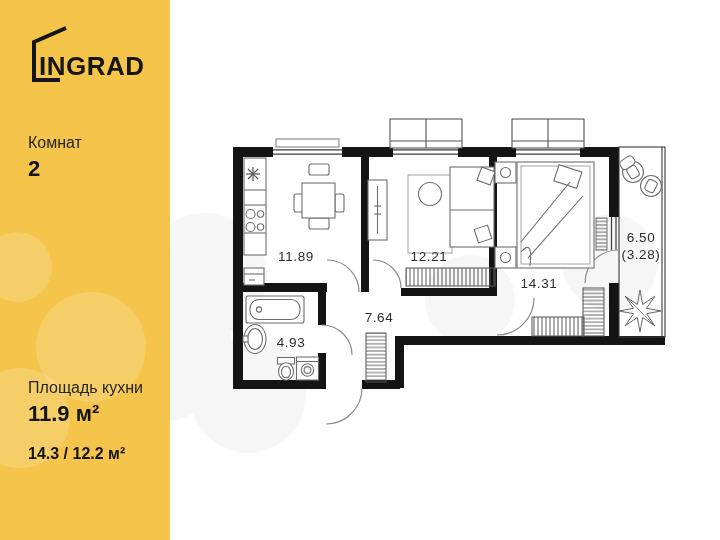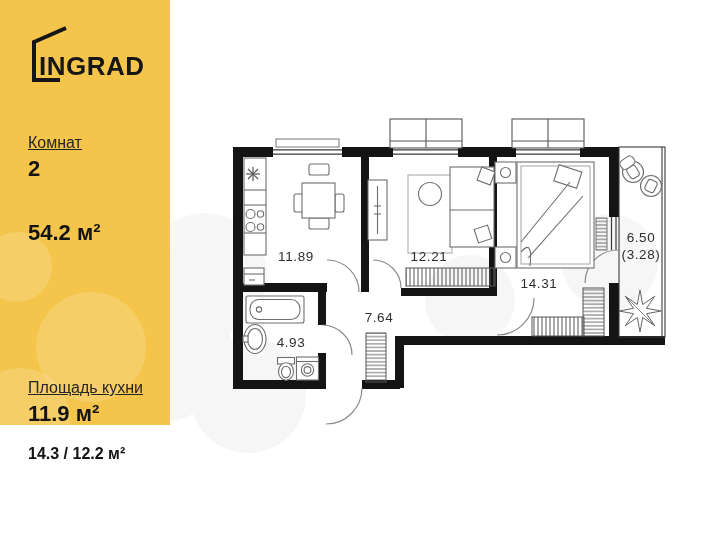--- a/index.html
+++ b/index.html
@@ -1,25 +1,25 @@
 <!DOCTYPE html>
 <html><head>
 <meta charset="utf-8">
 <style>
   html,body{margin:0;padding:0;}
   .stage{position:relative;width:720px;height:540px;background:#ffffff;overflow:hidden;
          font-family:"Liberation Sans",sans-serif;}
   
-  .sidebar{position:absolute;left:0;top:0;width:170px;height:425px;background:#F5C54B;z-index:2;}
+  .sidebar{position:absolute;left:0;top:0;width:170px;height:540px;background:#F5C54B;z-index:2;}
   .wm-c{position:absolute;border-radius:50%;background:rgba(255,255,255,.16);}
   .logo{position:absolute;left:26px;top:24px;}
   .logo-text{font-family:"Liberation Sans",sans-serif;font-size:26px;font-weight:bold;
              fill:#161616;letter-spacing:.5px;}
   .stat{position:absolute;left:28px;}
-  .stat .label{font-size:16px;color:#252525;line-height:19px;text-decoration:underline;}
+  .stat .label{font-size:16px;color:#252525;line-height:19px;}
   .stat .value{font-size:22px;font-weight:bold;color:#131313;margin-top:4px;white-space:nowrap;}
   .stat.s1{top:133px}.stat.s2{top:216px}.stat.s3{top:291px}.stat.s4{top:378px}.stat.s5{top:441px}
   .stat.s5 .value{font-size:16px}
   
   .plan-svg{position:absolute;left:0;top:0;z-index:1;}
   .room-label{font-family:"Liberation Sans",sans-serif;font-size:13.5px;fill:#2e2e2e;
               letter-spacing:.6px;text-anchor:middle;}
   .wall{fill:#141414;}
   .furn{stroke:#6e6e6e;stroke-width:1.1;fill:#ffffff;}
   .furn-n{stroke:#6e6e6e;stroke-width:1.1;fill:none;}
@@ -234,21 +234,20 @@
         <polyline points="40,4 8,18 8,56 34,56" fill="none" stroke="#151515" stroke-width="4"></polyline>
         <text class="logo-text" x="13" y="51">INGRAD</text>
       </svg>
     </div>
 
     <div class="stat s1">
       <div class="label">Комнат</div>
       <div class="value">2</div>
     </div>
     <div class="stat s2">
-      <div class="value">54.2 м²</div>
     </div>
     <div class="stat s4">
       <div class="label">Площадь кухни</div>
       <div class="value">11.9 м²</div>
     </div>
     <div class="stat s5">
       <div class="value">14.3 / 12.2 м²</div>
     </div>
   </aside>
 </div>

